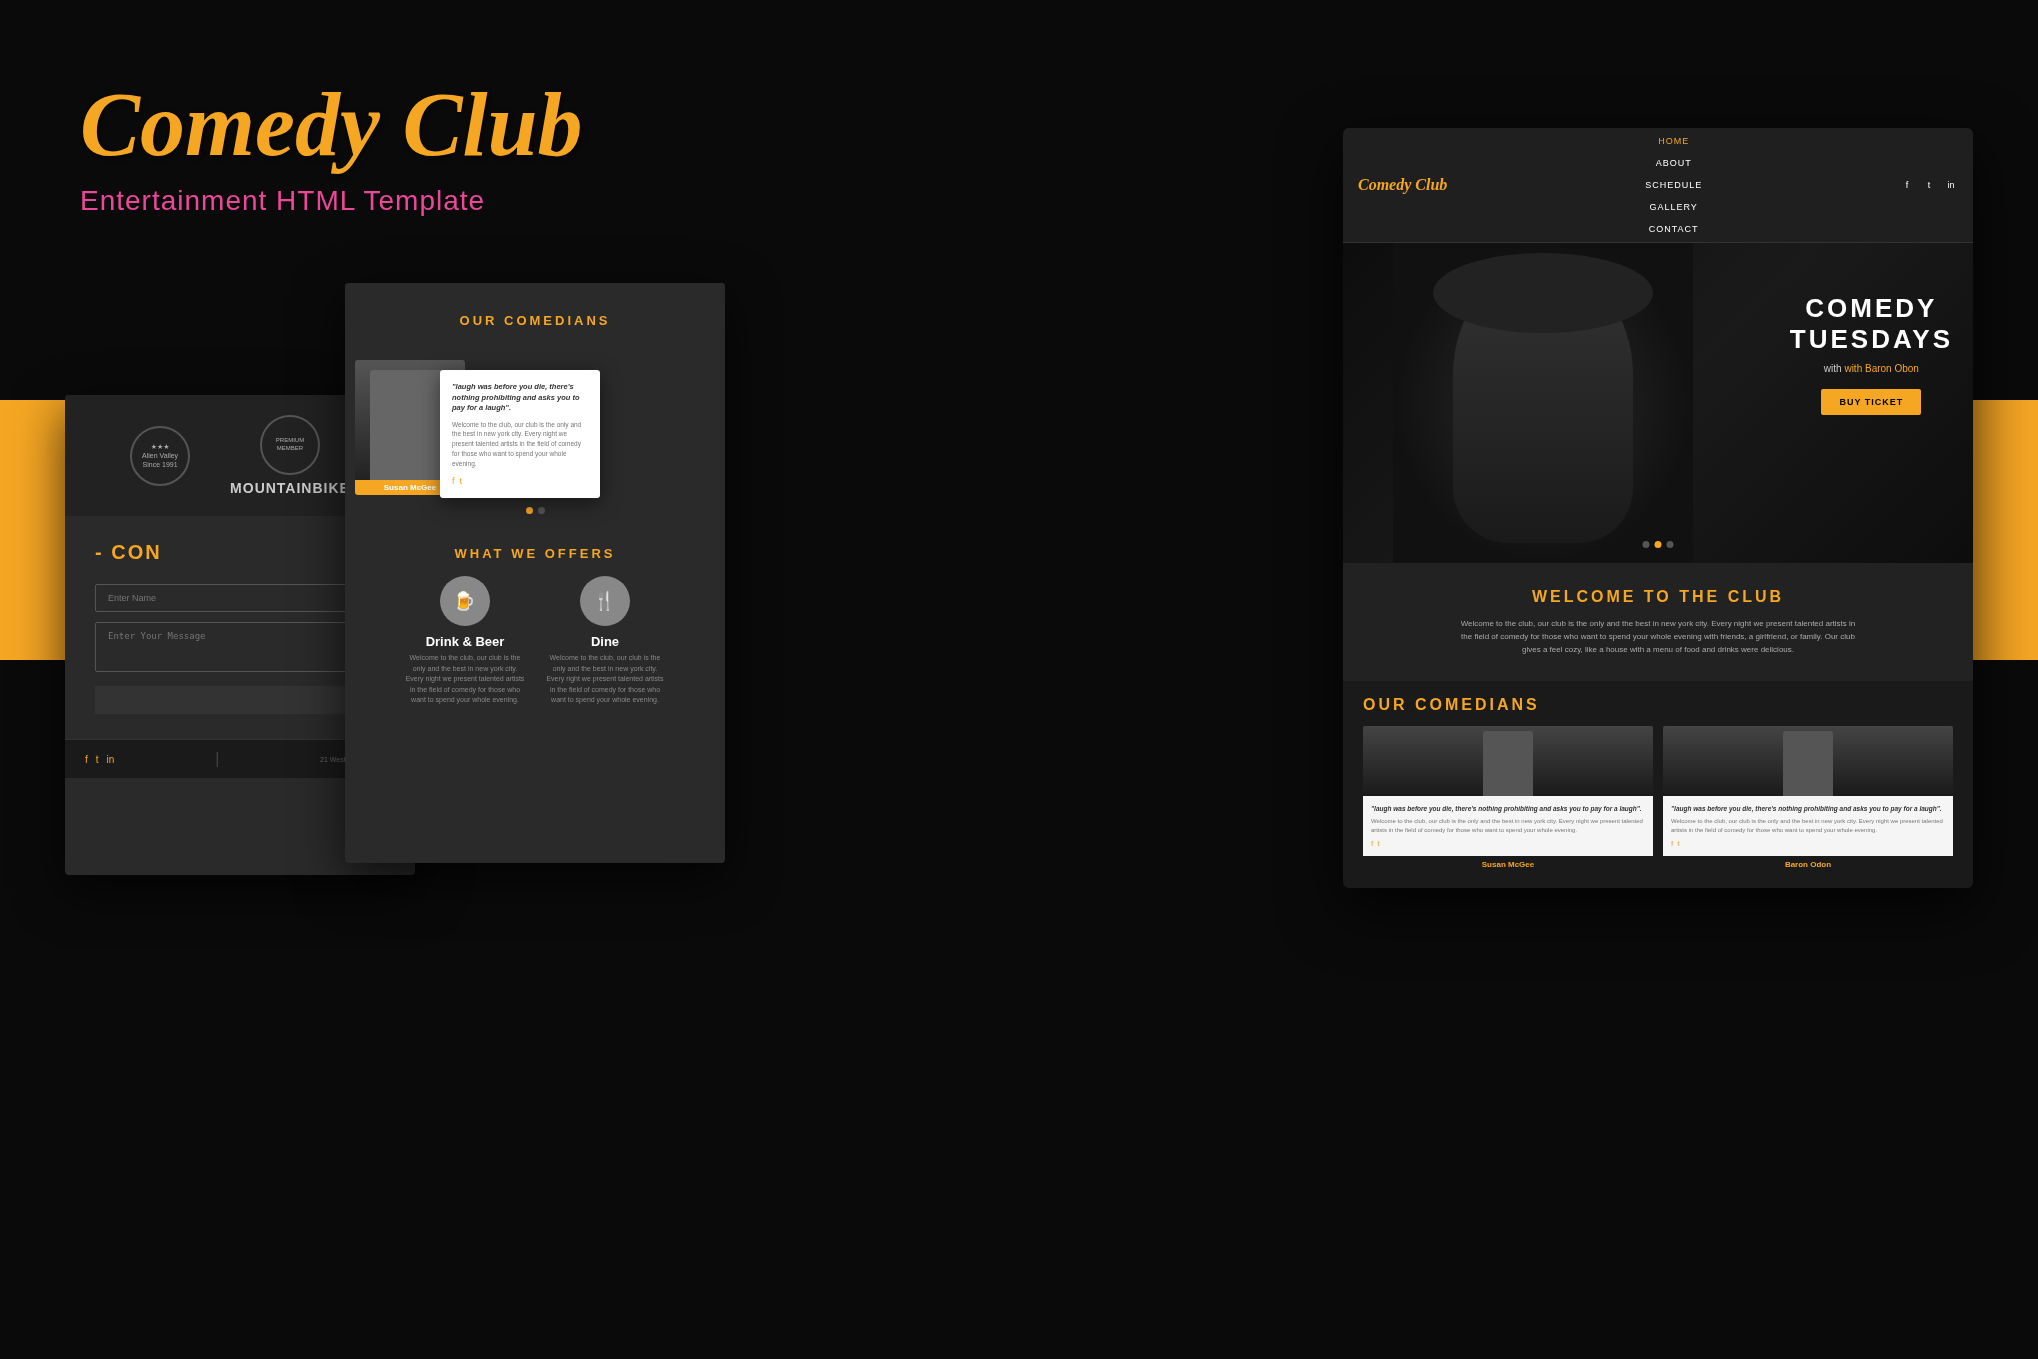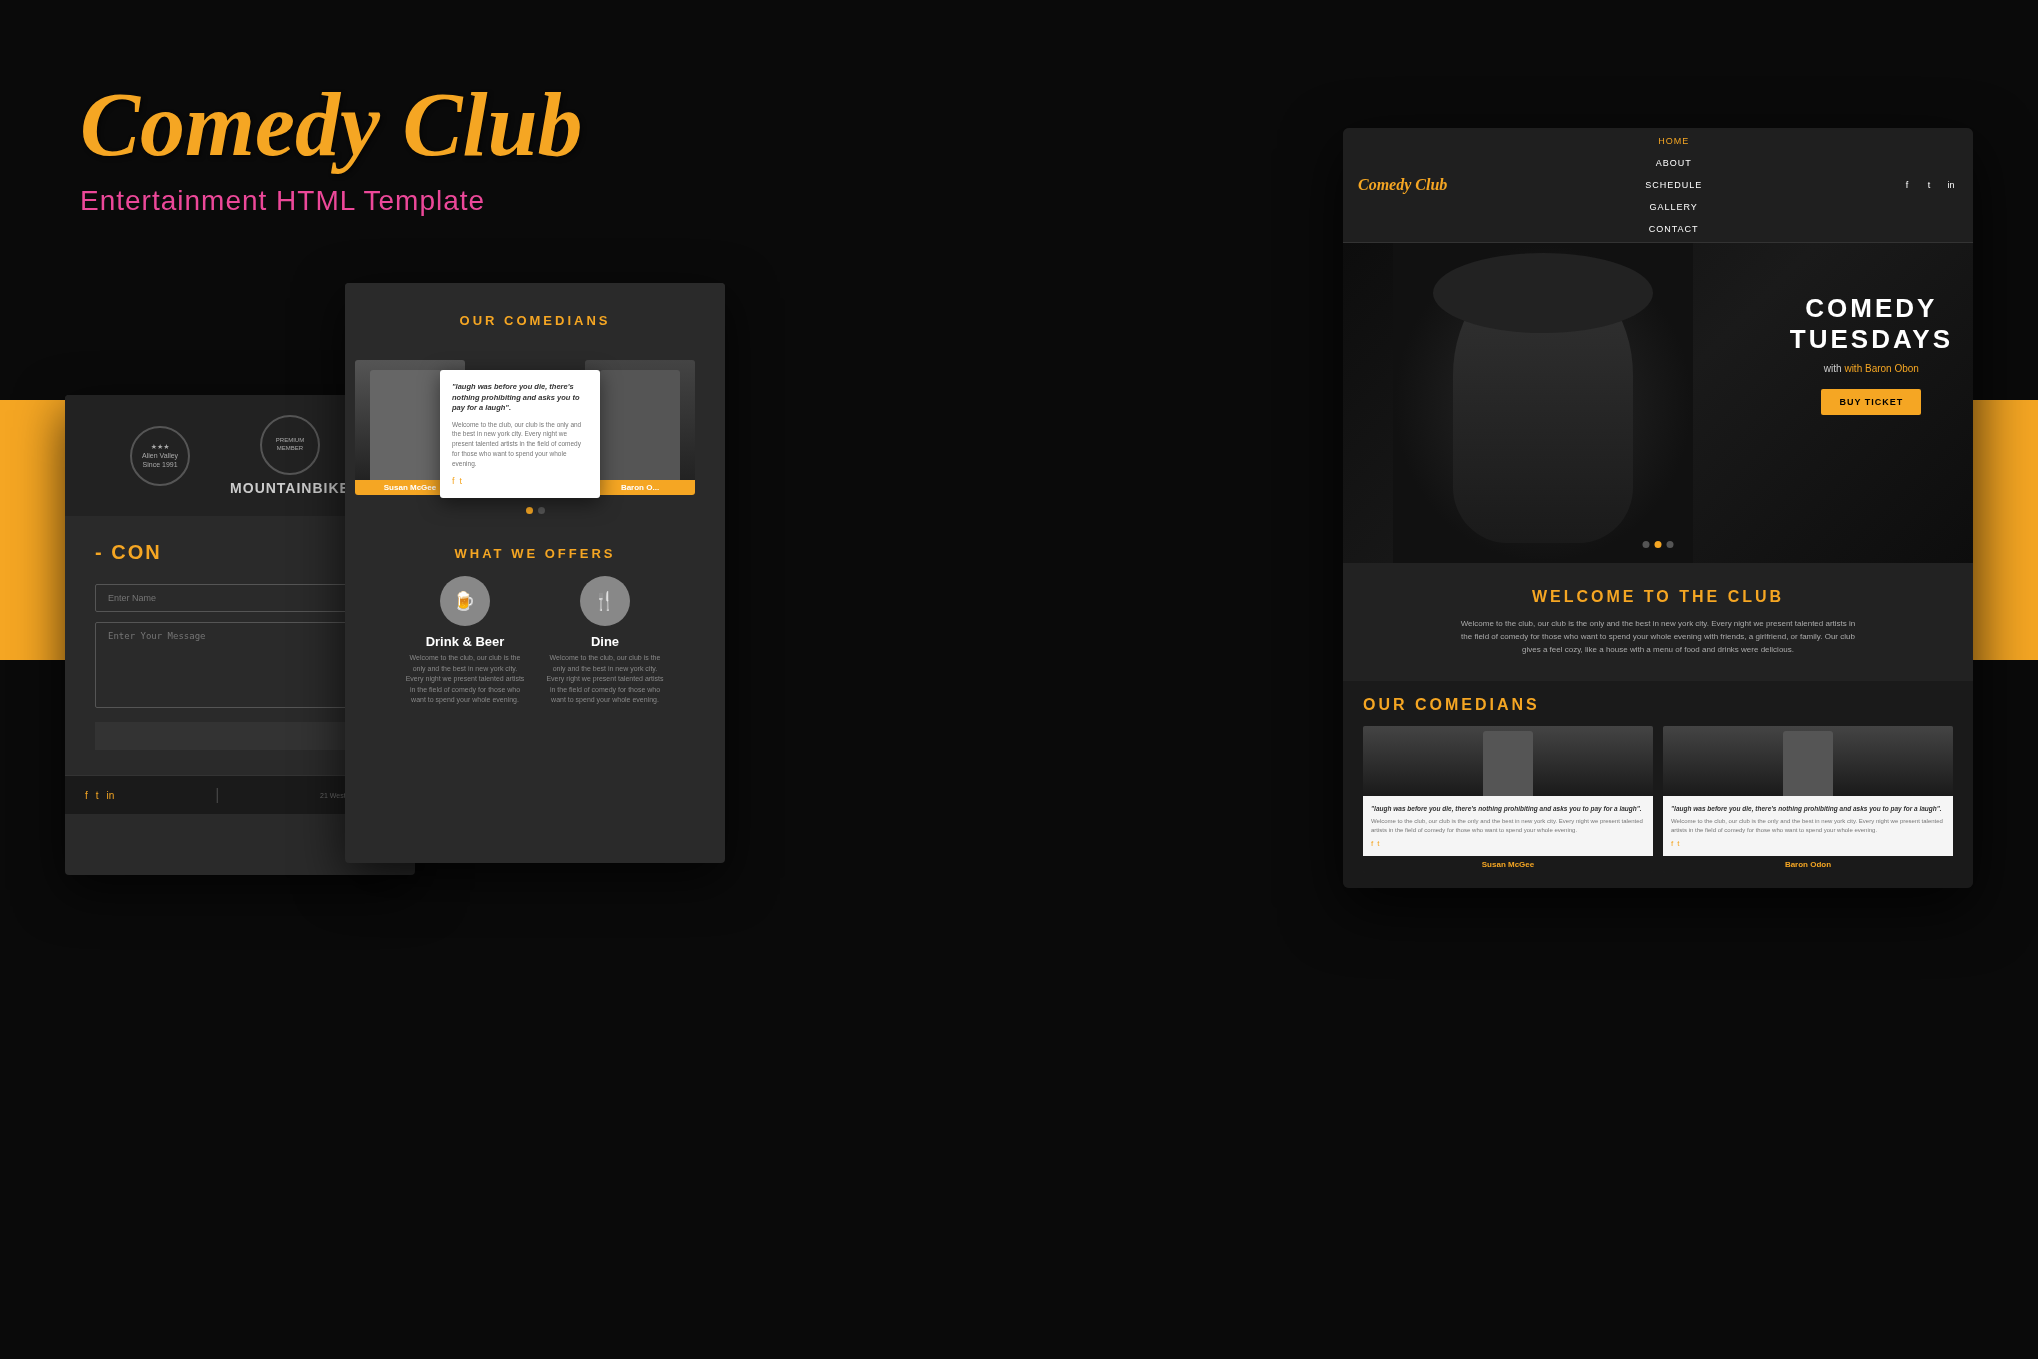--- a/index.html
+++ b/index.html
@@ -449,21 +449,21 @@
       margin-bottom: 10px;
       border-radius: 2px;
     }
     .contact-textarea {
       width: 100%;
       background: transparent;
       border: 1px solid #555;
       padding: 8px 12px;
       color: #ccc;
       font-size: 9px;
-      height: 86px;
+      height: 50px;
       border-radius: 2px;
       margin-bottom: 10px;
       resize: none;
     }
     .submit-bar {
       height: 28px;
       background: #333;
       width: 100%;
       display: flex;
       align-items: center;
@@ -672,26 +672,20 @@
 
     <div class="popup-card">
       <div class="popup-quote">"laugh was before you die, there's nothing prohibiting and asks you to pay for a laugh".</div>
       <div class="popup-desc">Welcome to the club, our club is the only and the best in new york city. Every night we present talented artists in the field of comedy for those who want to spend your whole evening.</div>
       <div class="popup-social">
         <span>f</span>
         <span>t</span>
       </div>
     </div>
 
-    <div class="comedian-card-mid" style="margin-left:110px;">
-      <div class="comedian-photo-mid" style="background: linear-gradient(180deg, #444, #222);">
-        <div class="comedian-photo-mid-inner" style="background:#555;"></div>
-      </div>
-      <div class="comedian-name-mid">Baron O...</div>
-    </div>
   </div>
 
   <div class="slide-dots-mid">
     <div class="dot active"></div>
     <div class="dot"></div>
   </div>
 
   <div class="offers-section">
     <div class="section-title" style="font-size:13px; color:#f5a623;">WHAT WE OFFERS</div>
     <div class="offers-grid">

